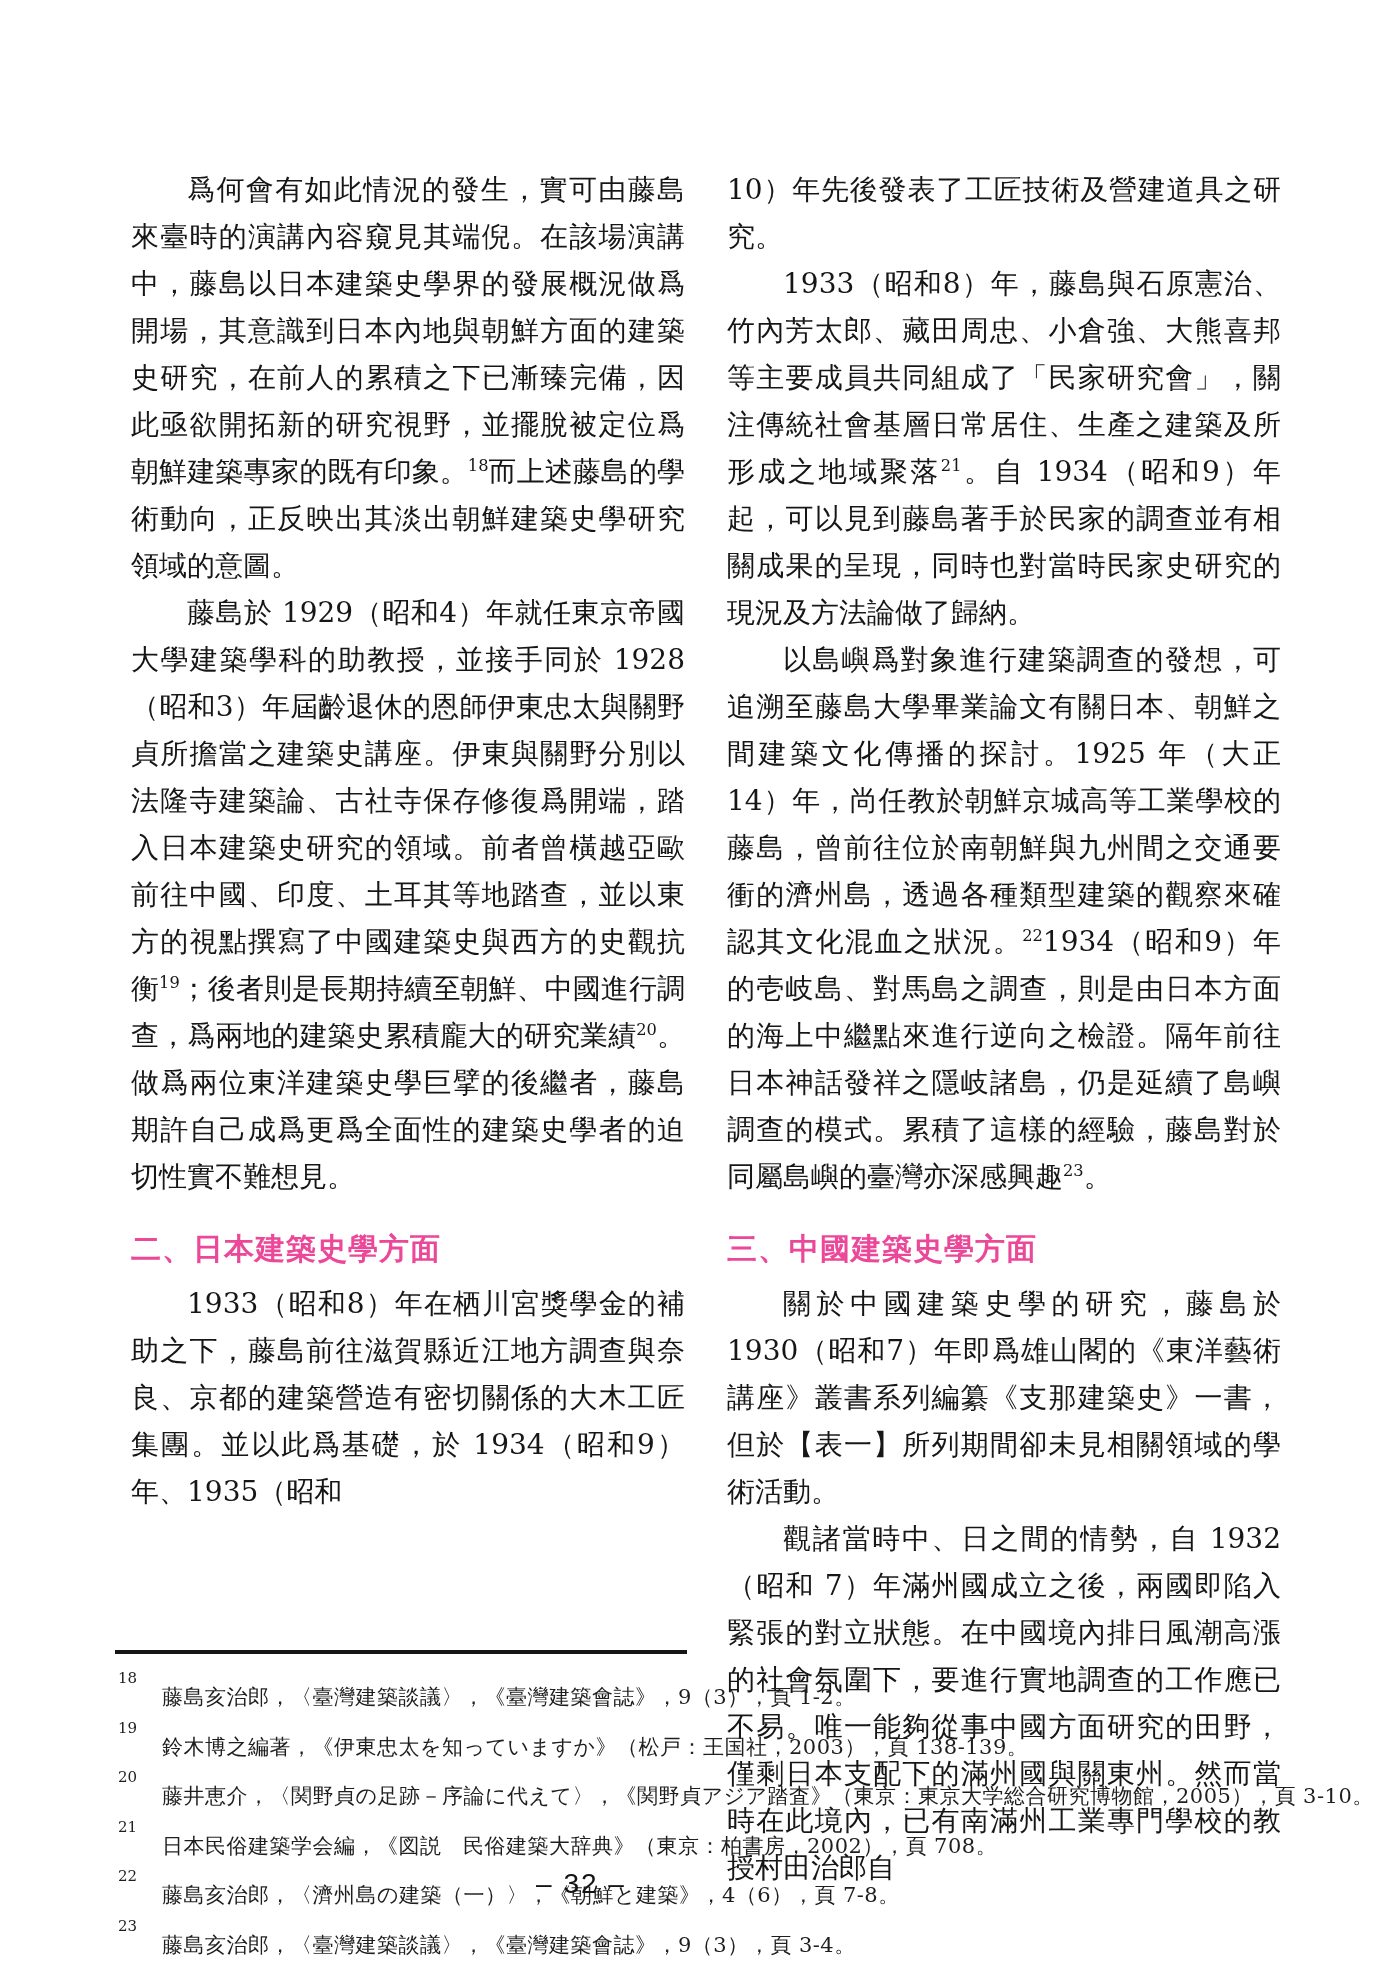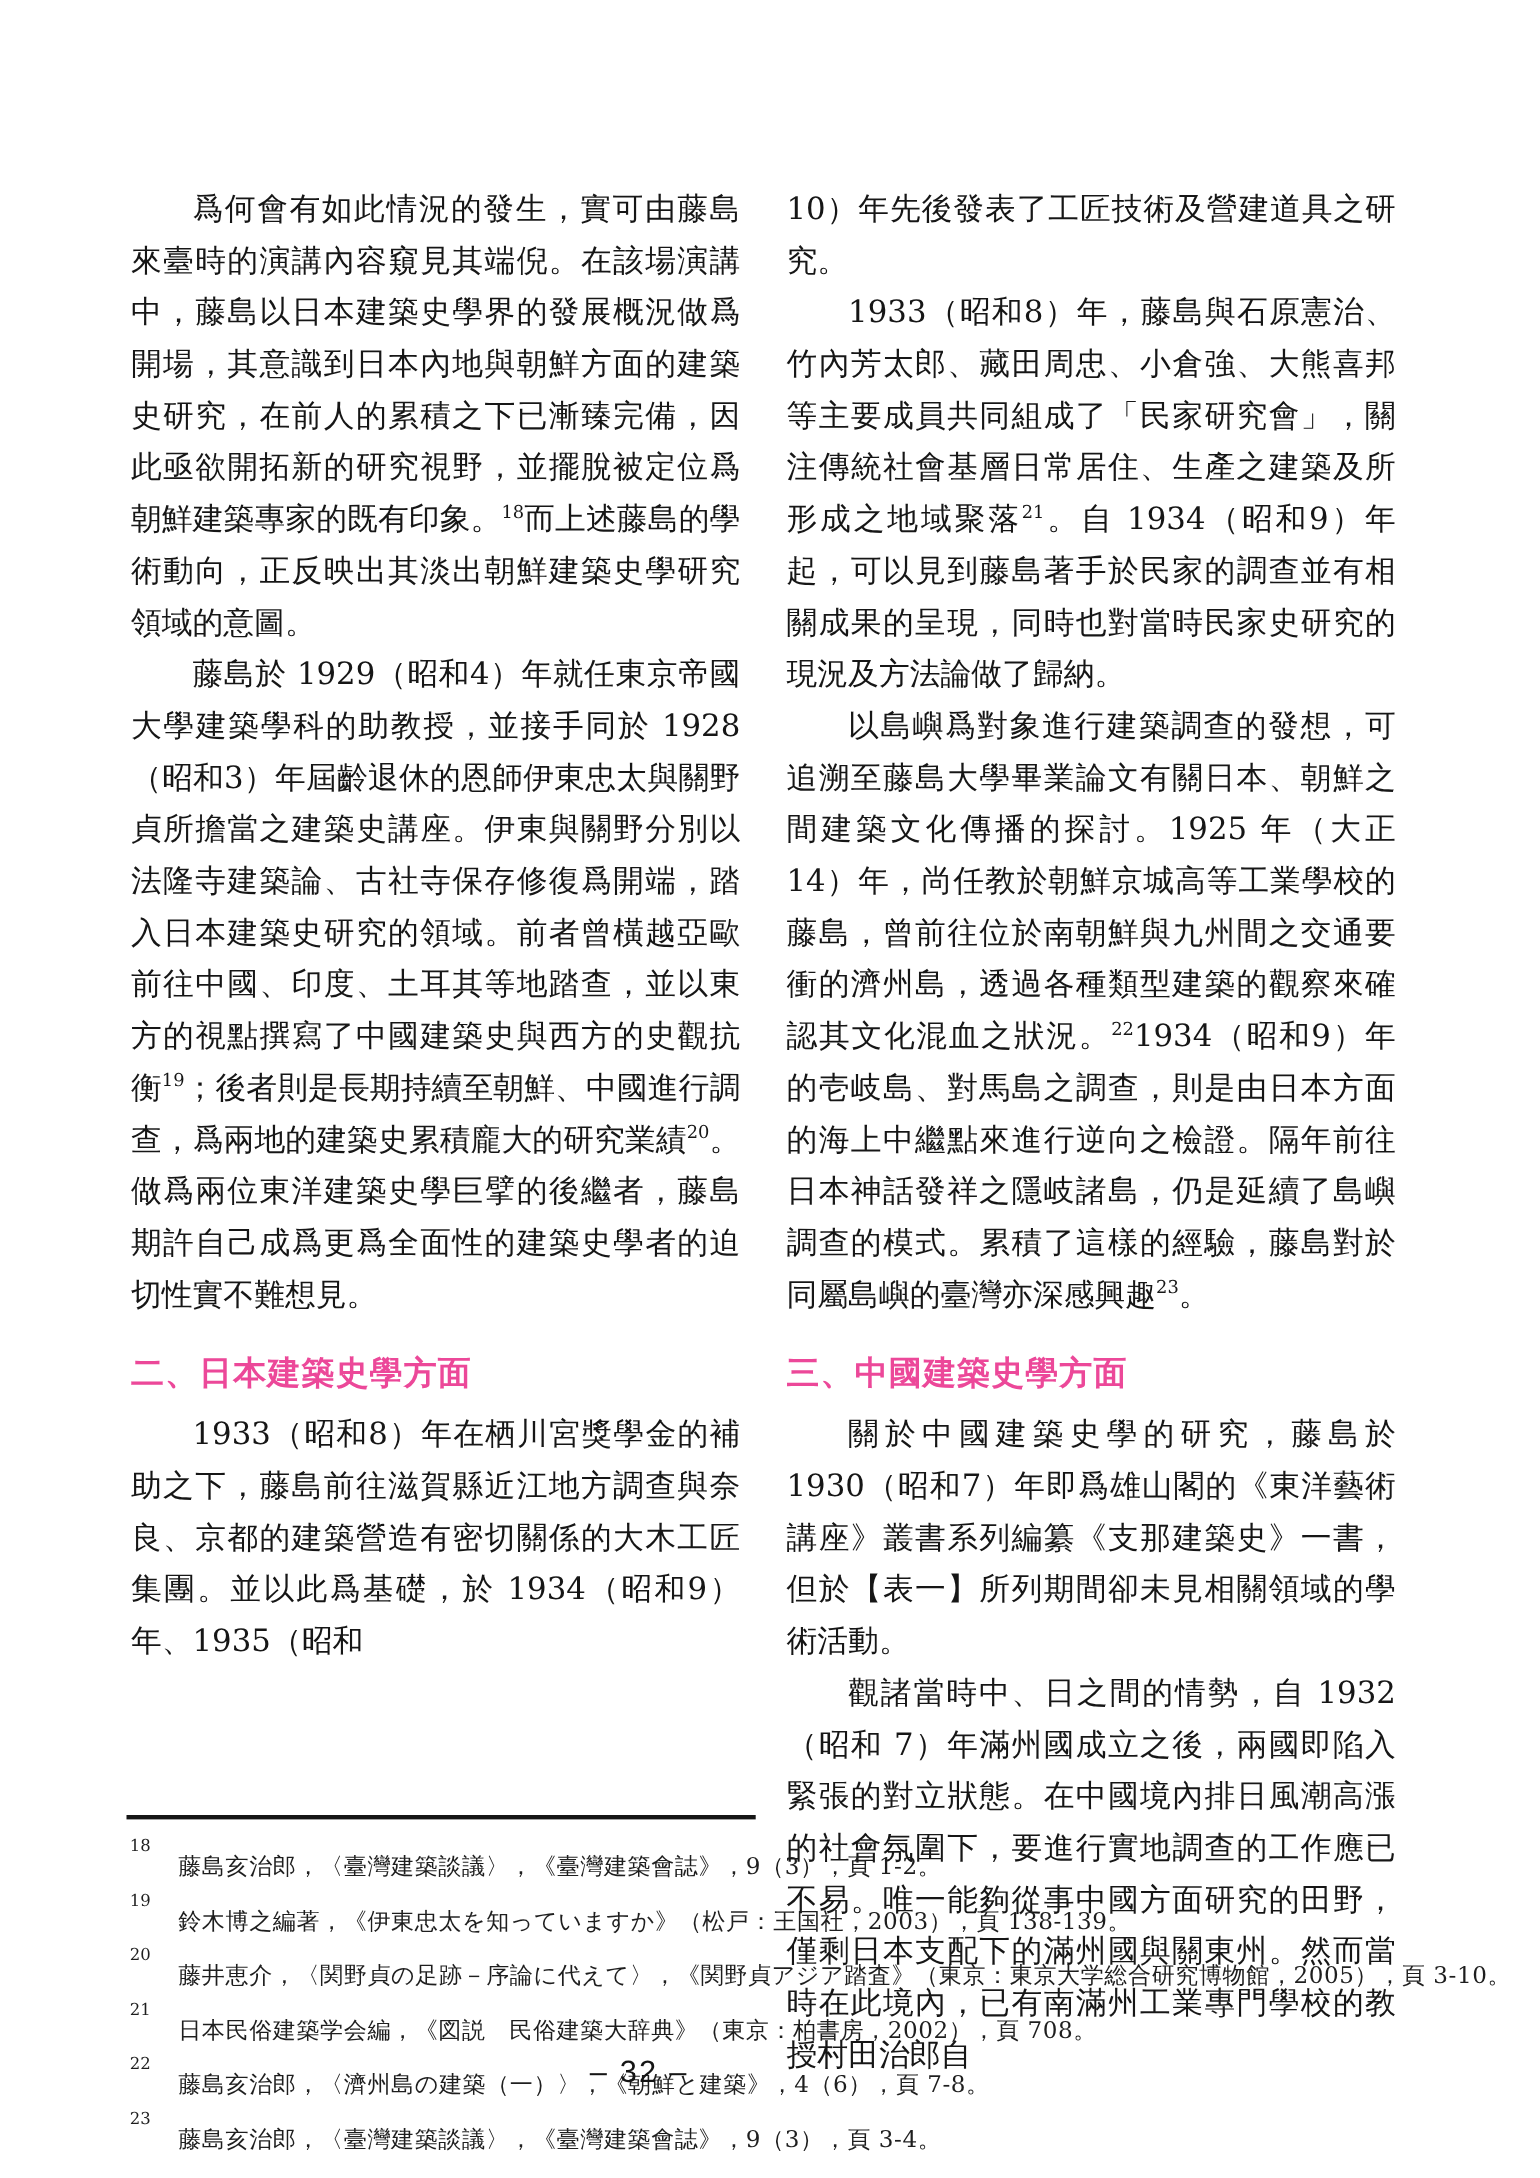--- a/index.html
+++ b/index.html
@@ -10,21 +10,21 @@
   .page{
     position:relative;width:1400px;height:1980px;background:#ffffff;
     color:#1a1a1a;overflow:hidden;
   }
   .header{
     position:absolute;left:115px;top:82px;
     font-family:"Liberation Sans",sans-serif;
     font-size:27px;letter-spacing:1.5px;color:#141414;white-space:nowrap;
   }
   .columns{
-    position:absolute;left:119px;top:166px;width:1150px;
+    position:absolute;left:131px;top:166px;width:1150px;
     display:flex;gap:42px;
   }
   .col{
     width:554px;font-size:28px;line-height:47px;
     text-align:justify;color:#161616;
   }
   .para{margin:0;}
   .para.indent{text-indent:2em;}
   .para sup{font-size:0.58em;line-height:0;vertical-align:super;}
   .heading{

